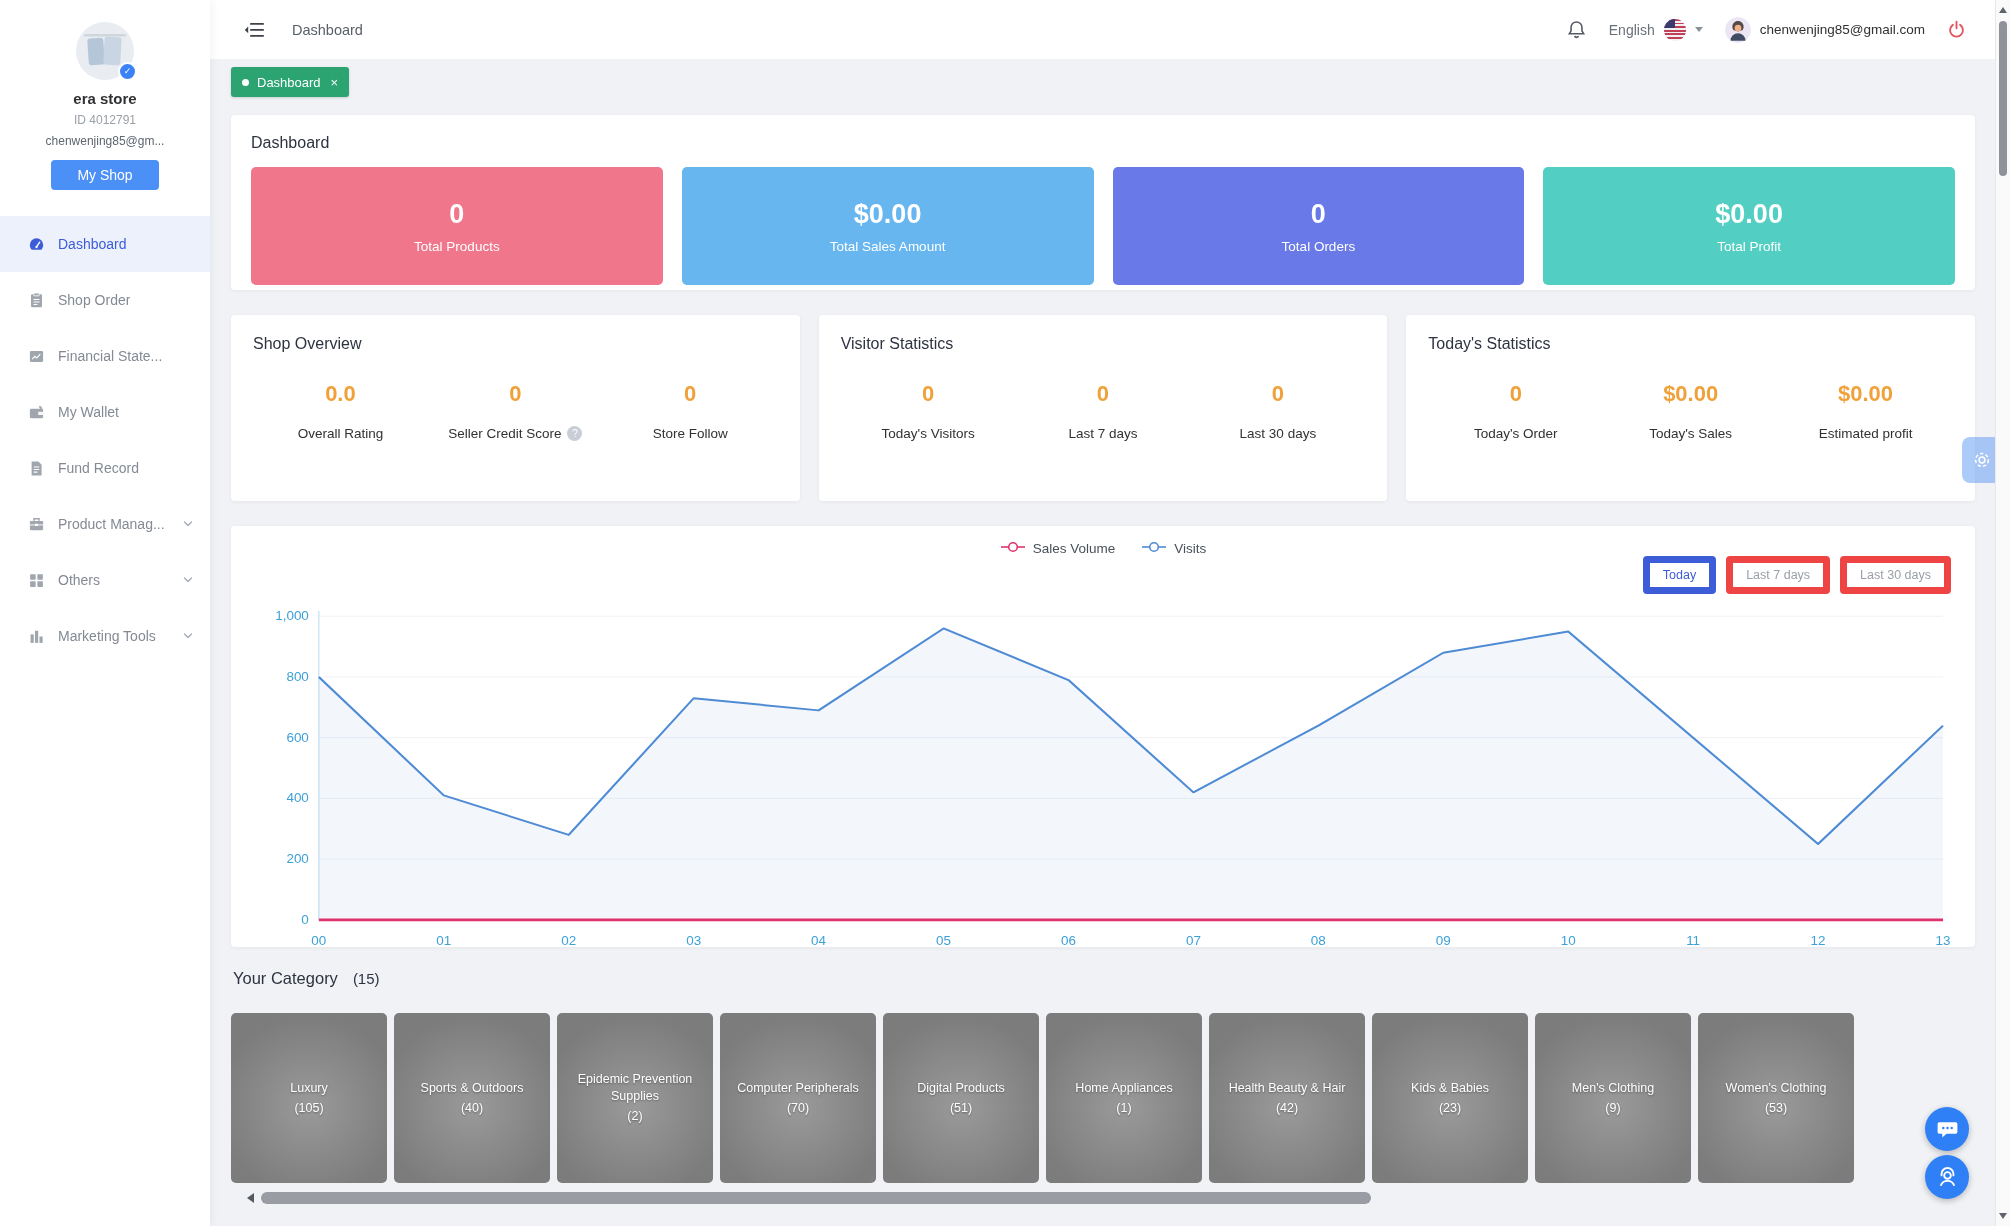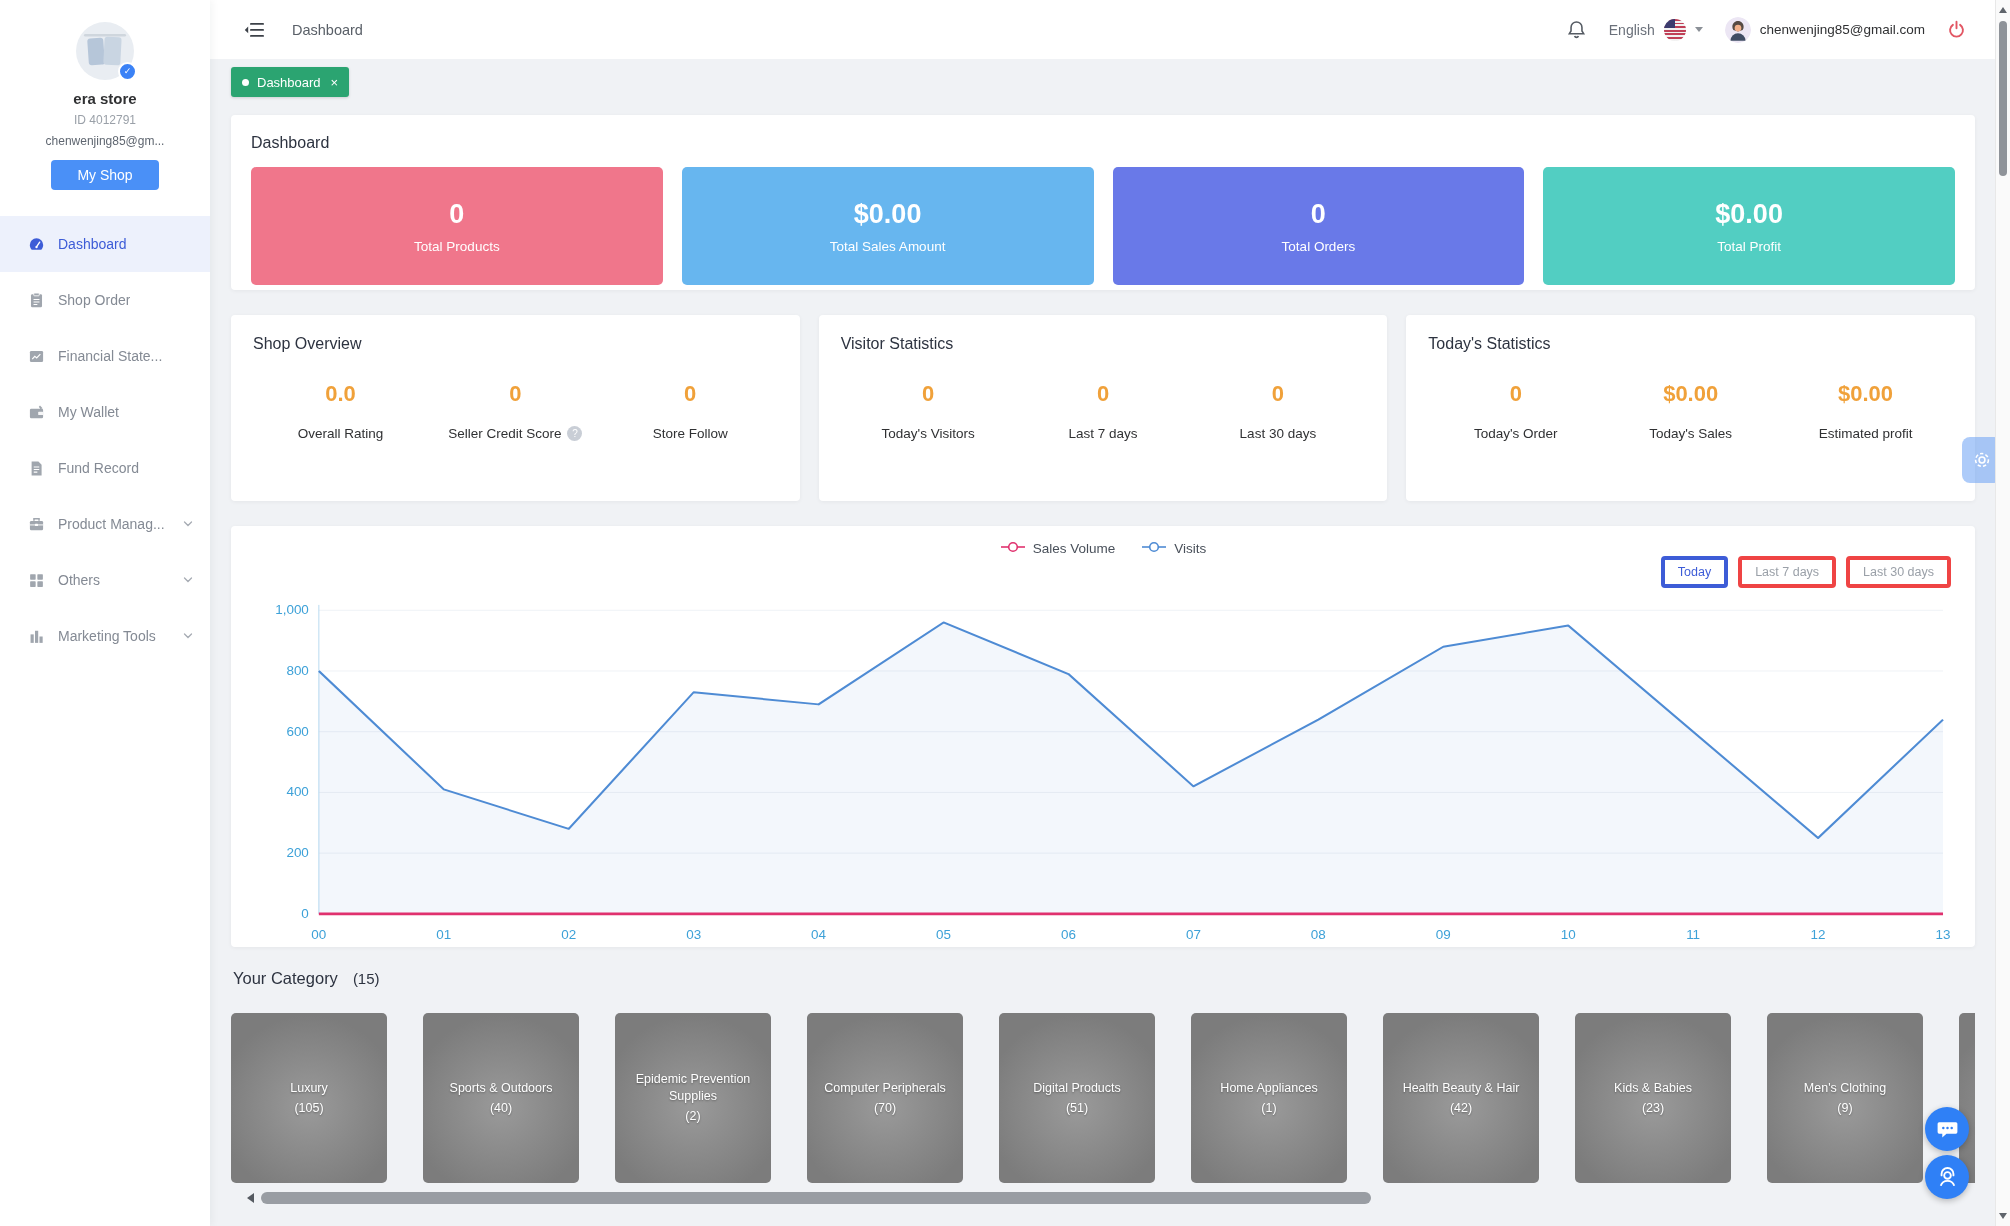--- a/index.html
+++ b/index.html
@@ -60,43 +60,43 @@
   .card{background:#fff;border-radius:4px;box-shadow:0 1px 4px rgba(0,0,0,.05);}
   .card-title{font-size:16px;color:#2d3340;}
 
   .overview-card{height:175px;padding:19px 20px;box-sizing:border-box;margin-bottom:25px;}
   .tiles{display:flex;gap:19px;margin-top:15px;}
   .tile{flex:1;height:118px;border-radius:5px;display:flex;flex-direction:column;align-items:center;
         justify-content:center;gap:9px;color:#fff;}
   .tile-value{font-size:27px;font-weight:bold;}
   .tile-label{font-size:13.5px;}
 
-  .panel-row{display:flex;gap:19px;margin-bottom:25px;}
+  .panel-row{display:flex;gap:19px;margin-bottom:25px;justify-content:flex-end;}
   .panel{flex:1;height:186px;padding:20px 22px;box-sizing:border-box;}
   .panel-stats{display:flex;margin-top:28px;}
   .pstat{flex:1;text-align:center;}
   .pstat-value{font-size:22px;font-weight:bold;color:#f0a13a;}
   .pstat-label{margin-top:19px;font-size:13.5px;color:#303133;display:inline-flex;align-items:center;gap:6px;}
   .help-icon{width:15px;height:15px;border-radius:50%;background:#c9ced6;color:#fff;font-size:10px;
              line-height:15px;text-align:center;display:inline-block;cursor:pointer;}
 
   .chart-card{height:421px;padding:15px 24px 10px;box-sizing:border-box;margin-bottom:20px;}
   .chart-head{display:flex;align-items:center;flex-direction:column;}
   .legend{display:flex;gap:26px;}
   .legend-item{display:flex;align-items:center;gap:7px;font-size:13.5px;color:#49505a;cursor:pointer;}
   .range{margin-left:auto;display:flex;gap:10px;}
   .range button{font-family:inherit;font-size:12.5px;padding:5px 13px;border-radius:4px;background:#fff;
-                border:4px solid #ef4444;color:#9aa0a8;cursor:pointer;}
+                border:7px solid #ef4444;color:#9aa0a8;cursor:pointer;}
   .range button.active{border-color:#3d5cd7;color:#3d5cd7;}
   .chart-area{height:350px;margin-top:8px;}
 
   .cat-head{display:flex;align-items:baseline;gap:15px;margin:22px 0 12px;padding-left:2px;}
   .cat-title{font-size:16.5px;color:#2d3340;}
   .cat-count{font-size:15px;color:#2d3340;}
-  .cat-row{display:flex;gap:36px;overflow:hidden;height:172px;margin-top:25px;}
+  .cat-row{display:flex;gap:7px;overflow:hidden;height:172px;margin-top:25px;}
   .cat-card{position:relative;flex:none;width:156px;height:170px;border-radius:5px;overflow:hidden;
             cursor:pointer;display:flex;flex-direction:column;align-items:center;justify-content:center;}
   .cat-img{position:absolute;inset:0;background:radial-gradient(circle at 50% 55%, #9a9a9a 0%, #7c7c7c 75%);}
   .cat-name,.cat-count-lbl{position:relative;color:#fff;font-size:12.5px;text-align:center;line-height:1.35;
             padding:0 6px;text-shadow:0 1px 2px rgba(0,0,0,.35);}
   .cat-count-lbl{margin-top:3px;}
   .hscroll{position:relative;height:13px;margin-top:7px;}
   .hscroll-arrow{position:absolute;left:16px;top:1px;width:0;height:0;border-top:5px solid transparent;
                  border-bottom:5px solid transparent;border-right:7px solid #555a61;cursor:pointer;}
   .hscroll-thumb{position:absolute;left:30px;top:0;width:1110px;height:12px;border-radius:6px;background:#999da3;cursor:grab;}

